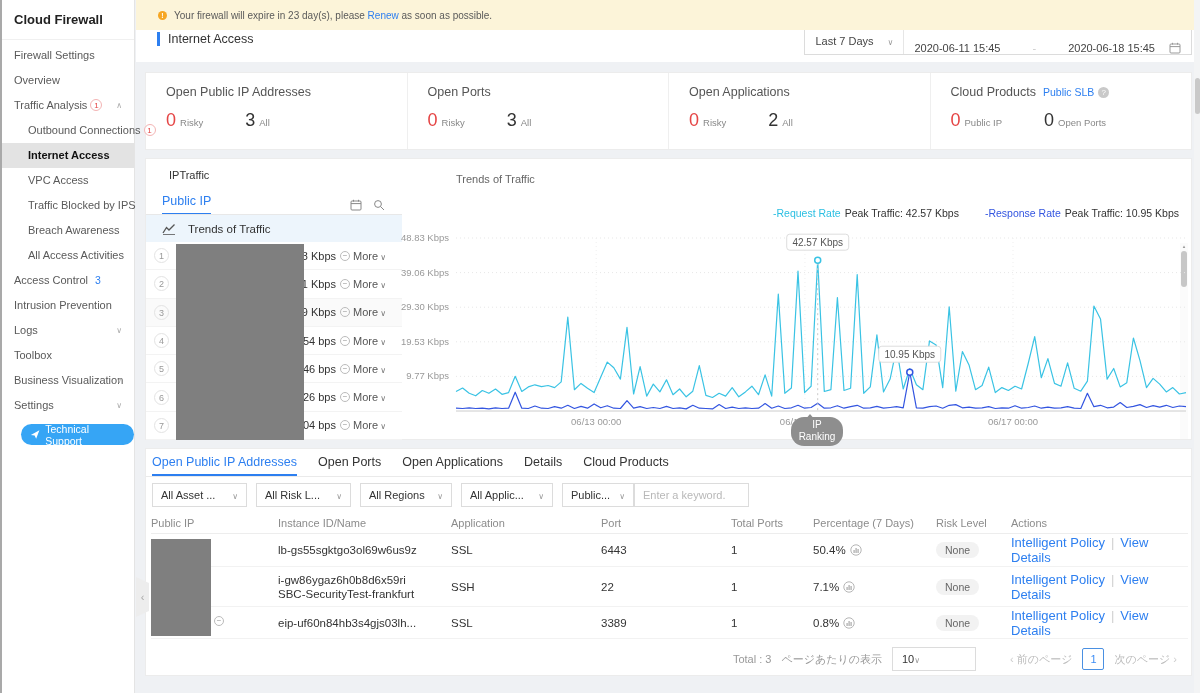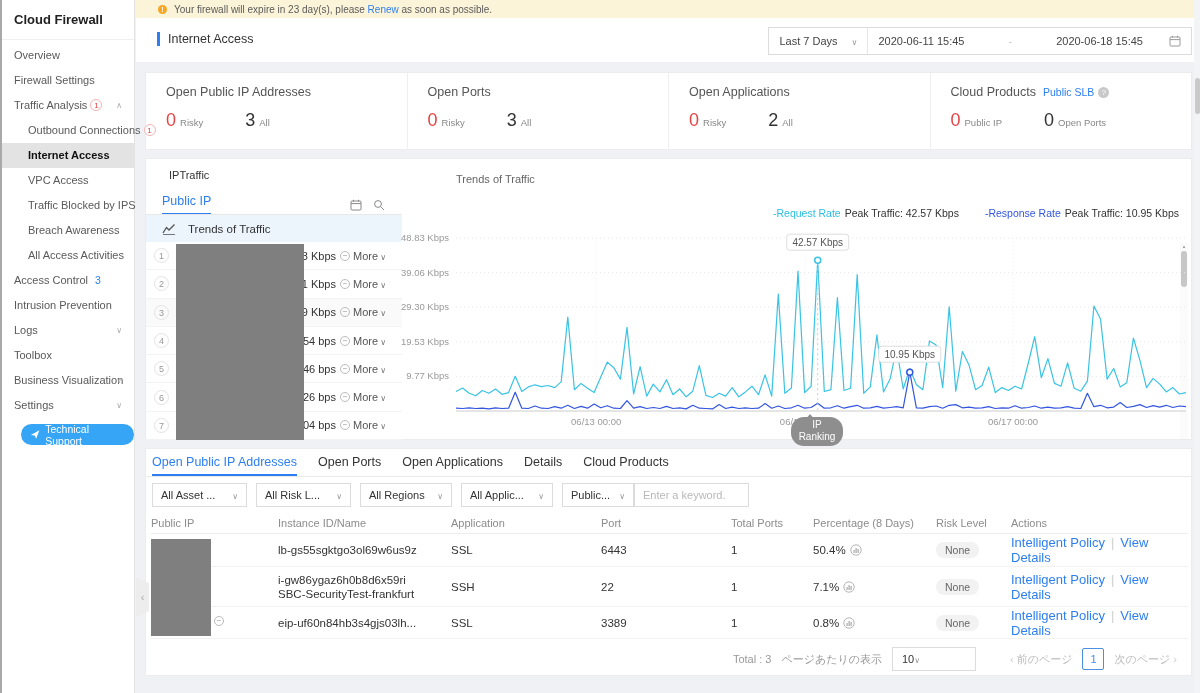--- a/index.html
+++ b/index.html
@@ -14,32 +14,32 @@
   .sb-list { margin-top:3px; }
   .sb-item { height:25px; line-height:25px; padding-left:14px; color:#595959; font-size:11px; position:relative; cursor:pointer; white-space:nowrap; }
   .sb-item.indent { padding-left:28px; }
   .sb-item.active { background:#e3e3e3; color:#111; font-weight:bold; }
   .sb-badge { display:inline-block; min-width:12px; height:12px; line-height:11px; border:1px solid #f3b4b4; border-radius:50%; color:#e54545; font-size:8px; text-align:center; margin-left:3px; vertical-align:1px; background:#fff; }
   .sb-count { color:#2d7ff0; margin-left:7px; font-size:10.5px; }
   .sb-chevron { position:absolute; right:12px; top:0; color:#aaa; font-size:8px; }
   .support-btn { position:absolute; left:21px; top:424px; background:#36a5f5; color:#fff; border-radius:11px; height:21px; padding:0 11px 0 9px; font-size:10.5px; display:flex; align-items:center; gap:5px; cursor:pointer; }
 
   
-  .banner { position:absolute; left:136px; top:0; width:1064px; height:18px; background:#fcf4d9; display:flex; align-items:center; padding-left:22px; font-size:10px; color:#5a5a5a; z-index:5; }
+  .banner { position:absolute; left:136px; top:0; width:1064px; height:30px; background:#fcf4d9; display:flex; align-items:center; padding-left:22px; font-size:10px; color:#5a5a5a; z-index:5; }
   .warn-icon { width:9px; height:9px; border-radius:50%; background:#f6a623; color:#fff; font-size:7px; line-height:9px; text-align:center; margin-right:7px; font-weight:bold; flex:none; }
   .banner a, .link { color:#2d7ff0; text-decoration:none; cursor:pointer; }
   .banner .spc { white-space:pre; }
 
   
   .page-header { position:absolute; left:136px; top:15px; width:1064px; height:47px; background:#fff; }
   .page-title { position:absolute; left:21px; top:17px; font-size:12.5px; color:#333; border-left:3px solid #2d7ff0; padding-left:8px; line-height:14px; }
   .range-controls { position:absolute; right:8px; top:12px; height:28px; display:flex; align-items:stretch; border:1px solid #dcdcdc; background:#fff; font-size:11px; color:#444; }
   .preset { display:flex; align-items:center; gap:14px; padding:0 10px; border-right:1px solid #e6e6e6; cursor:pointer; }
   .chev::after { content:"∨"; font-size:8px; color:#999; }
-  .dates { display:flex; align-items:center; padding:0 10px; gap:26px; }
+  .dates { display:flex; align-items:flex-end; padding:0 10px; gap:14px; }
   .dates .dash { color:#ccc; padding:0 18px; }
 
   
   .cards { position:absolute; left:145px; top:72px; width:1047px; height:78px; background:#fff; border:1px solid #ececec; display:flex; }
   .card { flex:1; padding:12px 20px; cursor:pointer; }
   .card + .card { border-left:1px solid #efefef; }
   .card-title { font-size:12.5px; color:#555; }
   .card-title .tlink { font-size:10.5px; margin-left:7px; }
   .help-icon { display:inline-block; width:11px; height:11px; border-radius:50%; background:#c9c9c9; color:#fff; font-size:8px; line-height:11px; text-align:center; margin-left:4px; vertical-align:1px; }
   .metrics { margin-top:11px; display:flex; gap:42px; align-items:baseline; }
@@ -112,22 +112,22 @@
   .page-thumb { position:absolute; right:0; top:78px; width:5px; height:36px; background:#c9c9c9; border-radius:3px; cursor:pointer; }
 </style>
 </head>
 <body>
 
 <div class="screen">
 
   <div class="sidebar">
     <div class="sb-title">Cloud Firewall</div>
     <div class="sb-list">
+      <div class="sb-item"><span>Firewall Settings</span></div>
       <div class="sb-item"><span>Overview</span></div>
-      <div class="sb-item"><span>Firewall Settings</span></div>
       <div class="sb-item"><span>Traffic Analysis</span><span class="sb-badge">1</span><span class="sb-chevron">∧</span></div>
       <div class="sb-item indent"><span>Outbound Connections</span><span class="sb-badge">1</span></div>
       <div class="sb-item indent active"><span>Internet Access</span></div>
       <div class="sb-item indent"><span>VPC Access</span></div>
       <div class="sb-item indent"><span>Traffic Blocked by IPS</span></div>
       <div class="sb-item indent"><span>Breach Awareness</span></div>
       <div class="sb-item indent"><span>All Access Activities</span></div>
       <div class="sb-item"><span>Access Control</span><span class="sb-count">3</span></div>
       <div class="sb-item"><span>Intrusion Prevention</span></div>
       <div class="sb-item"><span>Logs</span><span class="sb-chevron">∨</span></div>
@@ -366,21 +366,21 @@
         </div>
       <input class="kw-input" placeholder="Enter a keyword." style="">
     </div>
 
     <div class="tbl-header">
       <span>Public IP</span>
         <span>Instance ID/Name</span>
         <span>Application</span>
         <span>Port</span>
         <span>Total Ports</span>
-        <span>Percentage (8 Days)</span>
+        <span>Percentage (7 Days)</span>
         <span>Risk Level</span>
         <span>Actions</span>
     </div>
 
     <div class="tbl-rows">
       <div class="tbl-row r1">
         <span></span>
         <span>lb-gs55sgktgo3ol69w6us9z</span>
         <span>SSL</span>
         <span>6443</span>

